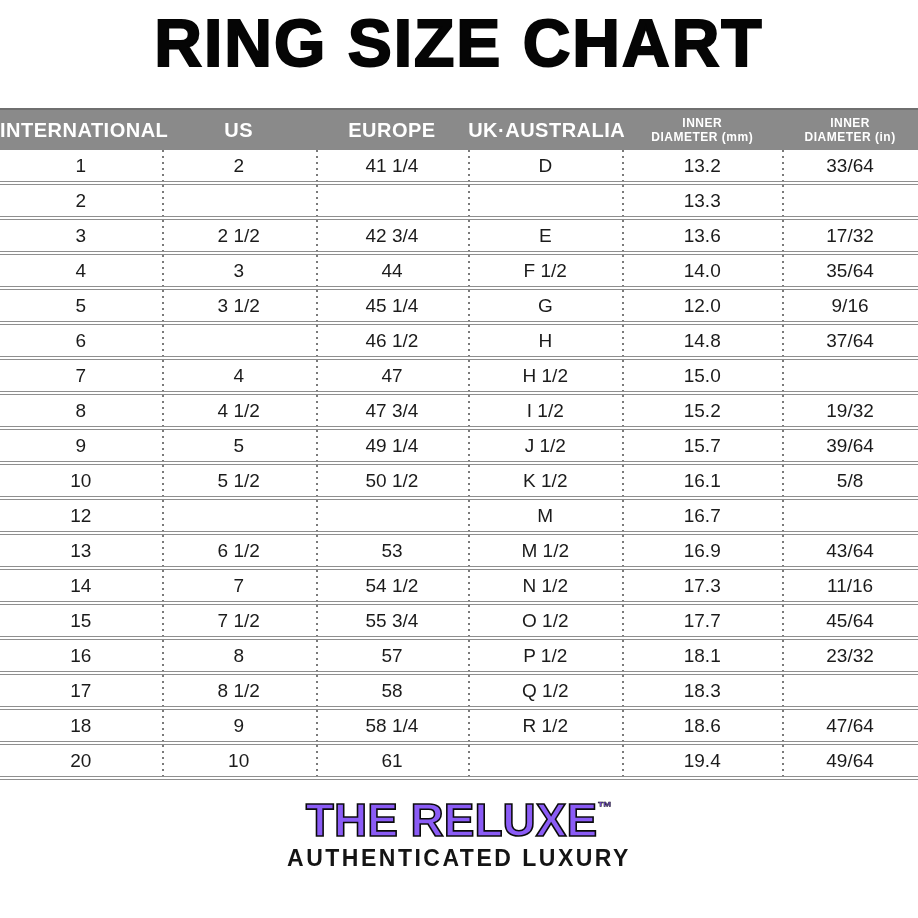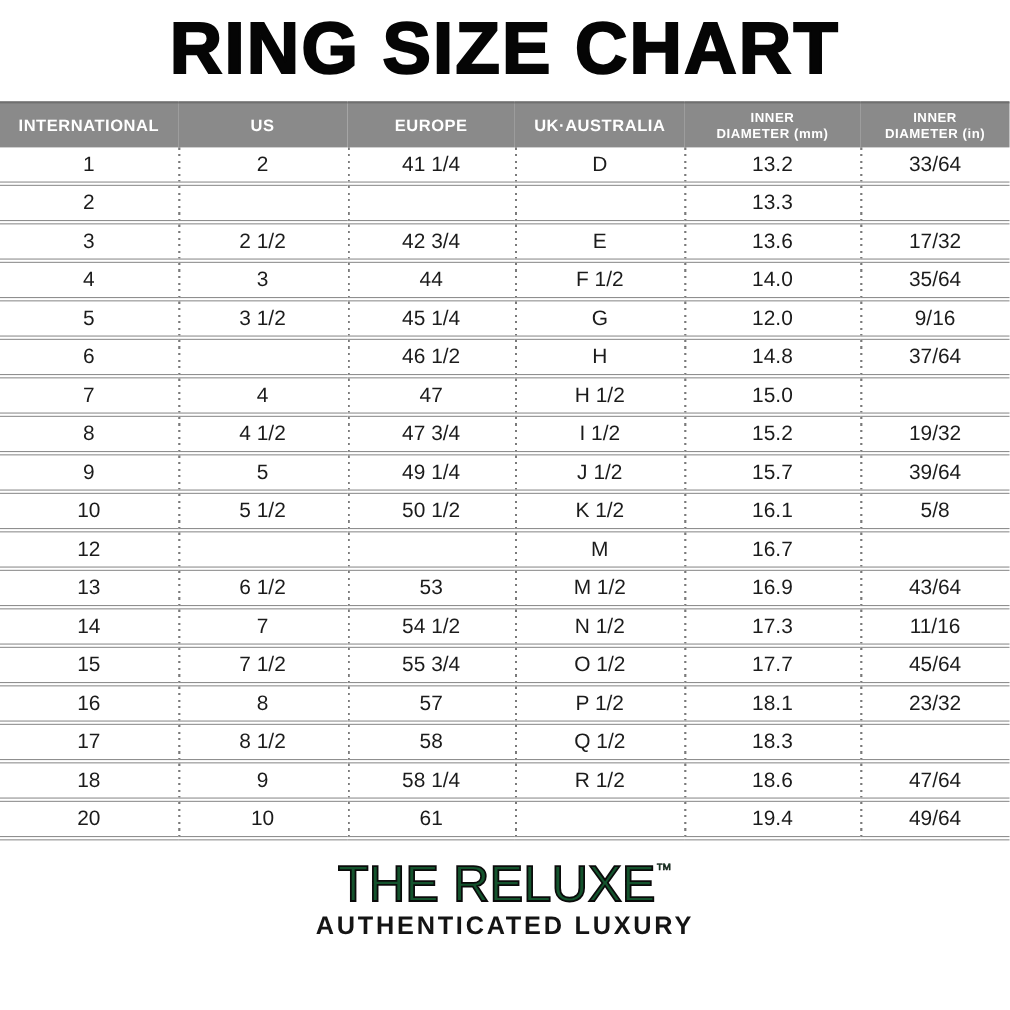--- a/index.html
+++ b/index.html
@@ -13,42 +13,42 @@
     width: 918px;
     height: 918px;
     background: #ffffff;
     overflow: hidden;
     display: flex;
     flex-direction: column;
   }
   
   .title {
     margin: 0;
-    height: 92px;
+    height: 108px;
     line-height: 86px;
     text-align: center;
     font-size: 66px;
     font-weight: 700;
     letter-spacing: 2px;
     color: #050505;
     -webkit-text-stroke: 2px #050505;
     white-space: nowrap;
   }
   
   table.size-chart {
     width: 100%;
     border-collapse: collapse;
     table-layout: fixed;
   }
   table.size-chart thead th {
     background: #8a8a8a;
     border-top: 2px solid #6f6f6f;
     color: #ffffff;
     height: 40px;
-    font-size: 15px;
+    font-size: 20px;
     font-weight: 700;
     letter-spacing: 0.5px;
     text-align: center;
     vertical-align: middle;
     white-space: pre-line;
     padding: 0;
   }
   table.size-chart thead th.small {
     font-size: 12px;
     line-height: 1.2;
@@ -75,23 +75,23 @@
   .footer {
     flex: 1;
     display: flex;
     flex-direction: column;
     align-items: center;
     justify-content: flex-start;
     padding-top: 2px;
   }
   .brand {
     font-size: 46px;
-    font-weight: 400;
+    font-weight: 700;
     line-height: 50px;
-    color: #14532d;
+    color: #8b5cf6;
     -webkit-text-stroke: 1.6px #0a0a0a;
     white-space: nowrap;
   }
   .brand .tm {
     font-size: 15px;
     vertical-align: 24px;
     -webkit-text-stroke: 0.5px #0a0a0a;
     letter-spacing: 0;
   }
   .tagline {

